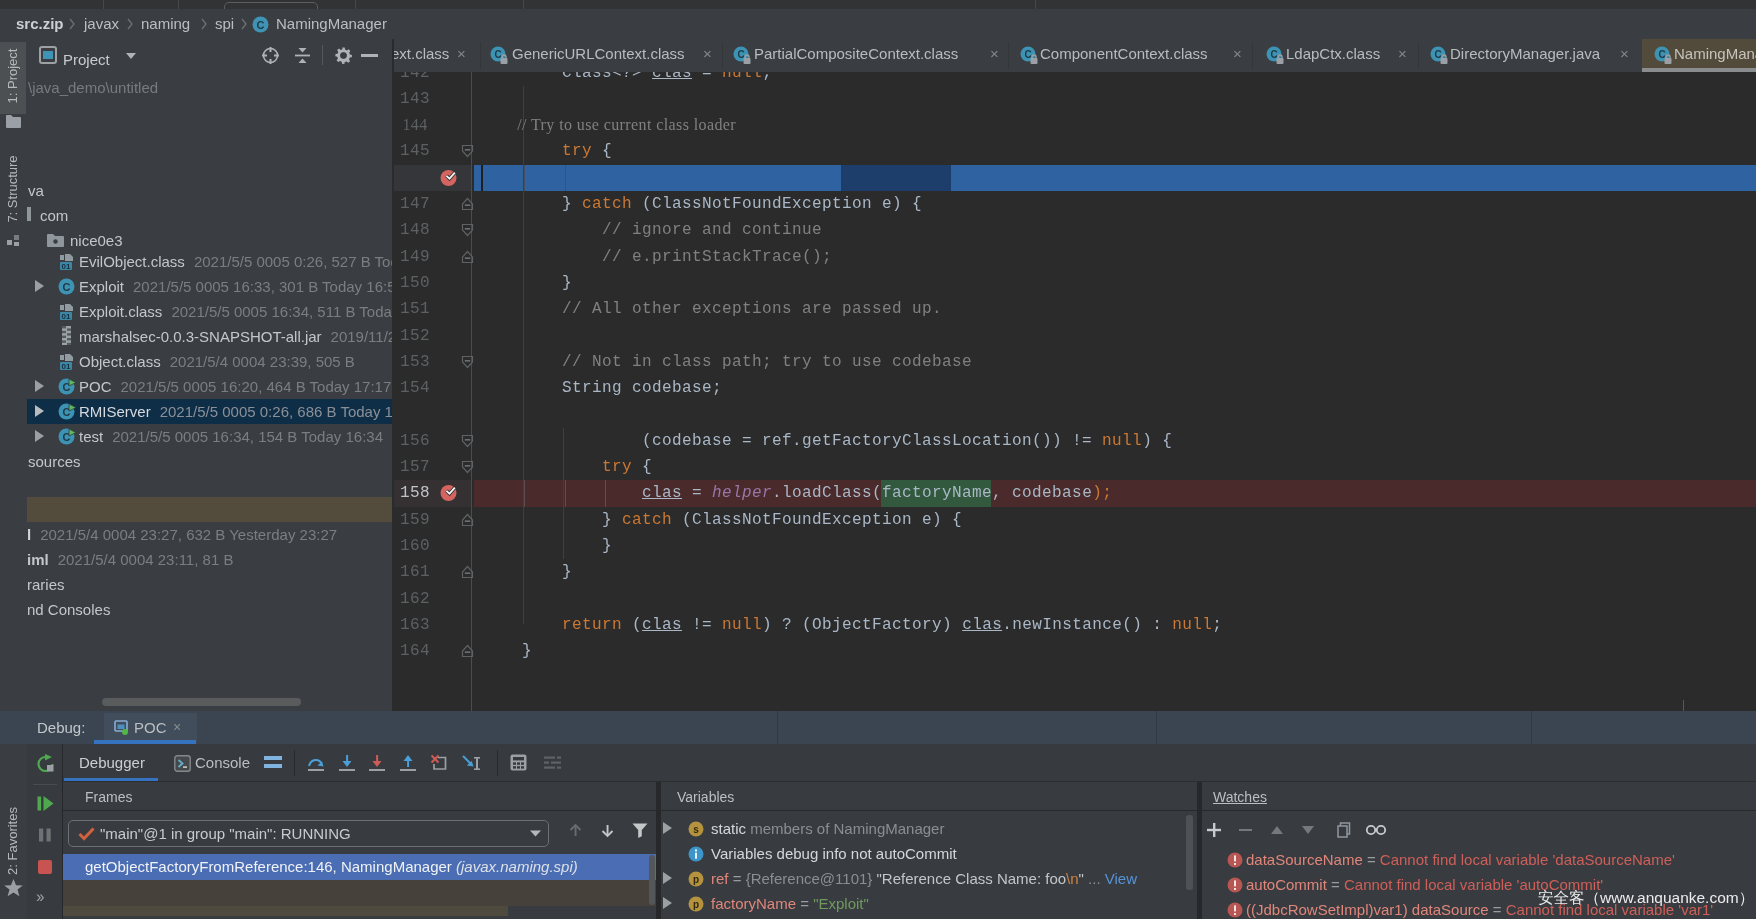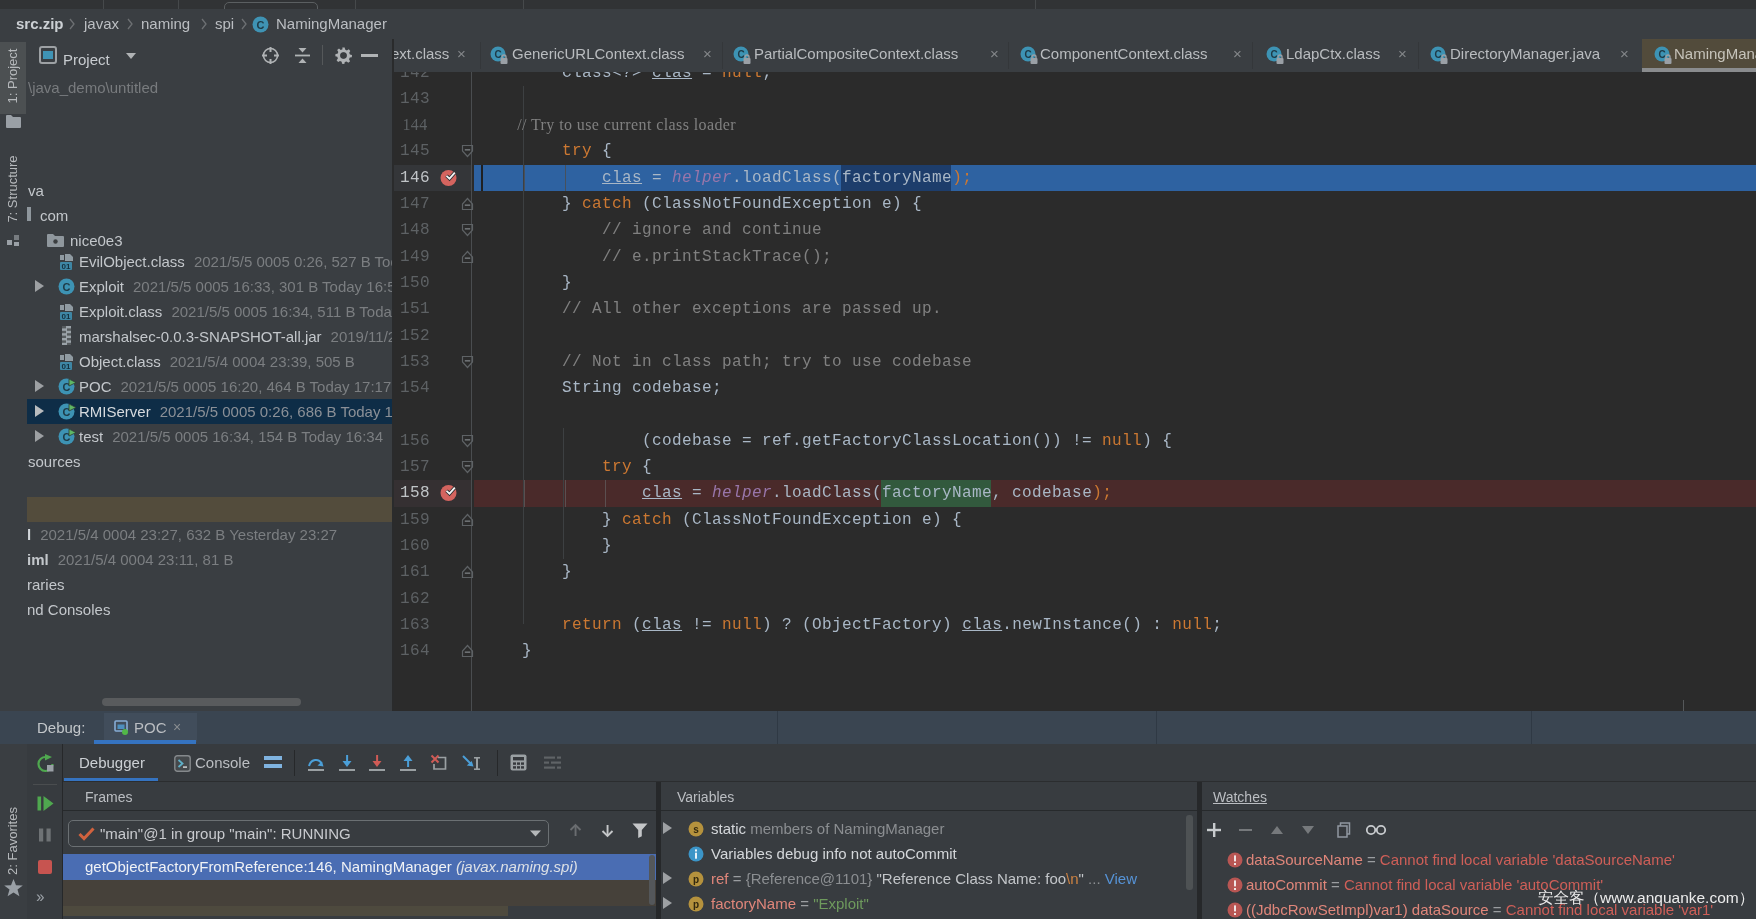--- a/index.html
+++ b/index.html
@@ -327,21 +327,20 @@
       <div class="abs" style="left:211px;top:408.3px;width:1px;height:26.3px;background:#5b4f50;"></div>
     <div class="abs" style="left:447px;top:92.7px;width:110px;height:26.3px;background:#1d3d6b;"></div>
     <div class="abs" style="left:487px;top:408.3px;width:110px;height:26.3px;background:#32593d;"></div>
     <div class="abs" style="left:77px;top:0;width:1px;height:639px;background:#4a4d50;"></div>
     <div class="abs" style="left:129px;top:14px;width:1px;height:538px;background:#3d4042;"></div>
     <div class="abs" style="left:169px;top:356px;width:1px;height:131px;background:#3d4042;"></div>
     <div class="codeline" style="top:-12.5px;"><span class="num">142</span><span class="ct">        Class&lt;?&gt; <span class="un">clas</span> = <span class="kw">null</span>;</span></div>
     <div class="codeline" style="top:13.8px;"><span class="num">143</span></div>
     <div class="codeline" style="top:40.1px;font-family:Liberation Serif, serif;"><span class="num">144</span><span class="ct cm">        // Try to use current class loader</span></div>
     <div class="codeline" style="top:66.4px;"><span class="num">145</span><span class="ct">        <span class="kw">try</span> {</span></div>
-    <div class="codeline" style="top:92.7px;"><span class="num" style="color:#c0c4c7;">146</span><span class="ct">            <span class="un">clas</span> = <span class="fld">helper</span>.loadClass(factoryName<span class="kw">);</span></span></div>
     <div class="codeline" style="top:119px;"><span class="num">147</span><span class="ct">        } <span class="kw">catch</span> (ClassNotFoundException e) {</span></div>
     <div class="codeline" style="top:145.3px;"><span class="num">148</span><span class="ct cm">            // ignore and continue</span></div>
     <div class="codeline" style="top:171.6px;"><span class="num">149</span><span class="ct cm">            // e.printStackTrace();</span></div>
     <div class="codeline" style="top:197.9px;"><span class="num">150</span><span class="ct">        }</span></div>
     <div class="codeline" style="top:224.2px;"><span class="num">151</span><span class="ct cm">        // All other exceptions are passed up.</span></div>
     <div class="codeline" style="top:250.5px;"><span class="num">152</span></div>
     <div class="codeline" style="top:276.8px;"><span class="num">153</span><span class="ct cm">        // Not in class path; try to use codebase</span></div>
     <div class="codeline" style="top:303.1px;"><span class="num">154</span><span class="ct">        String codebase;</span></div>
     <div class="codeline" style="top:355.7px;"><span class="num">156</span><span class="ct">                (codebase = ref.getFactoryClassLocation()) != <span class="kw">null</span>) {</span></div>
     <div class="codeline" style="top:382px;"><span class="num">157</span><span class="ct">            <span class="kw">try</span> {</span></div>

